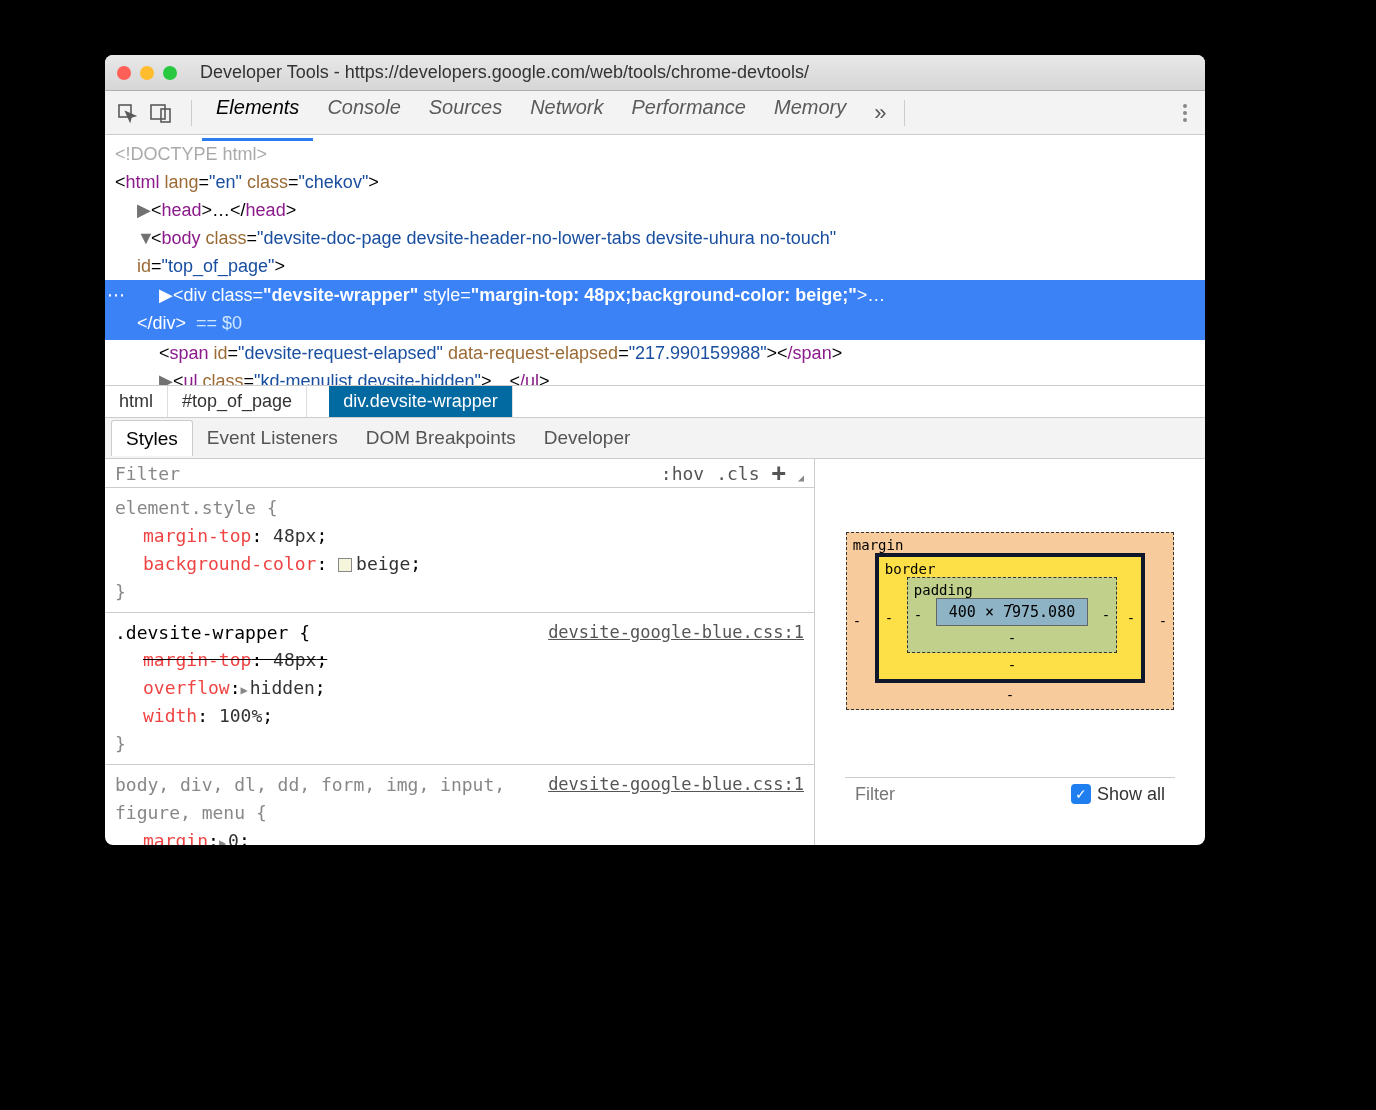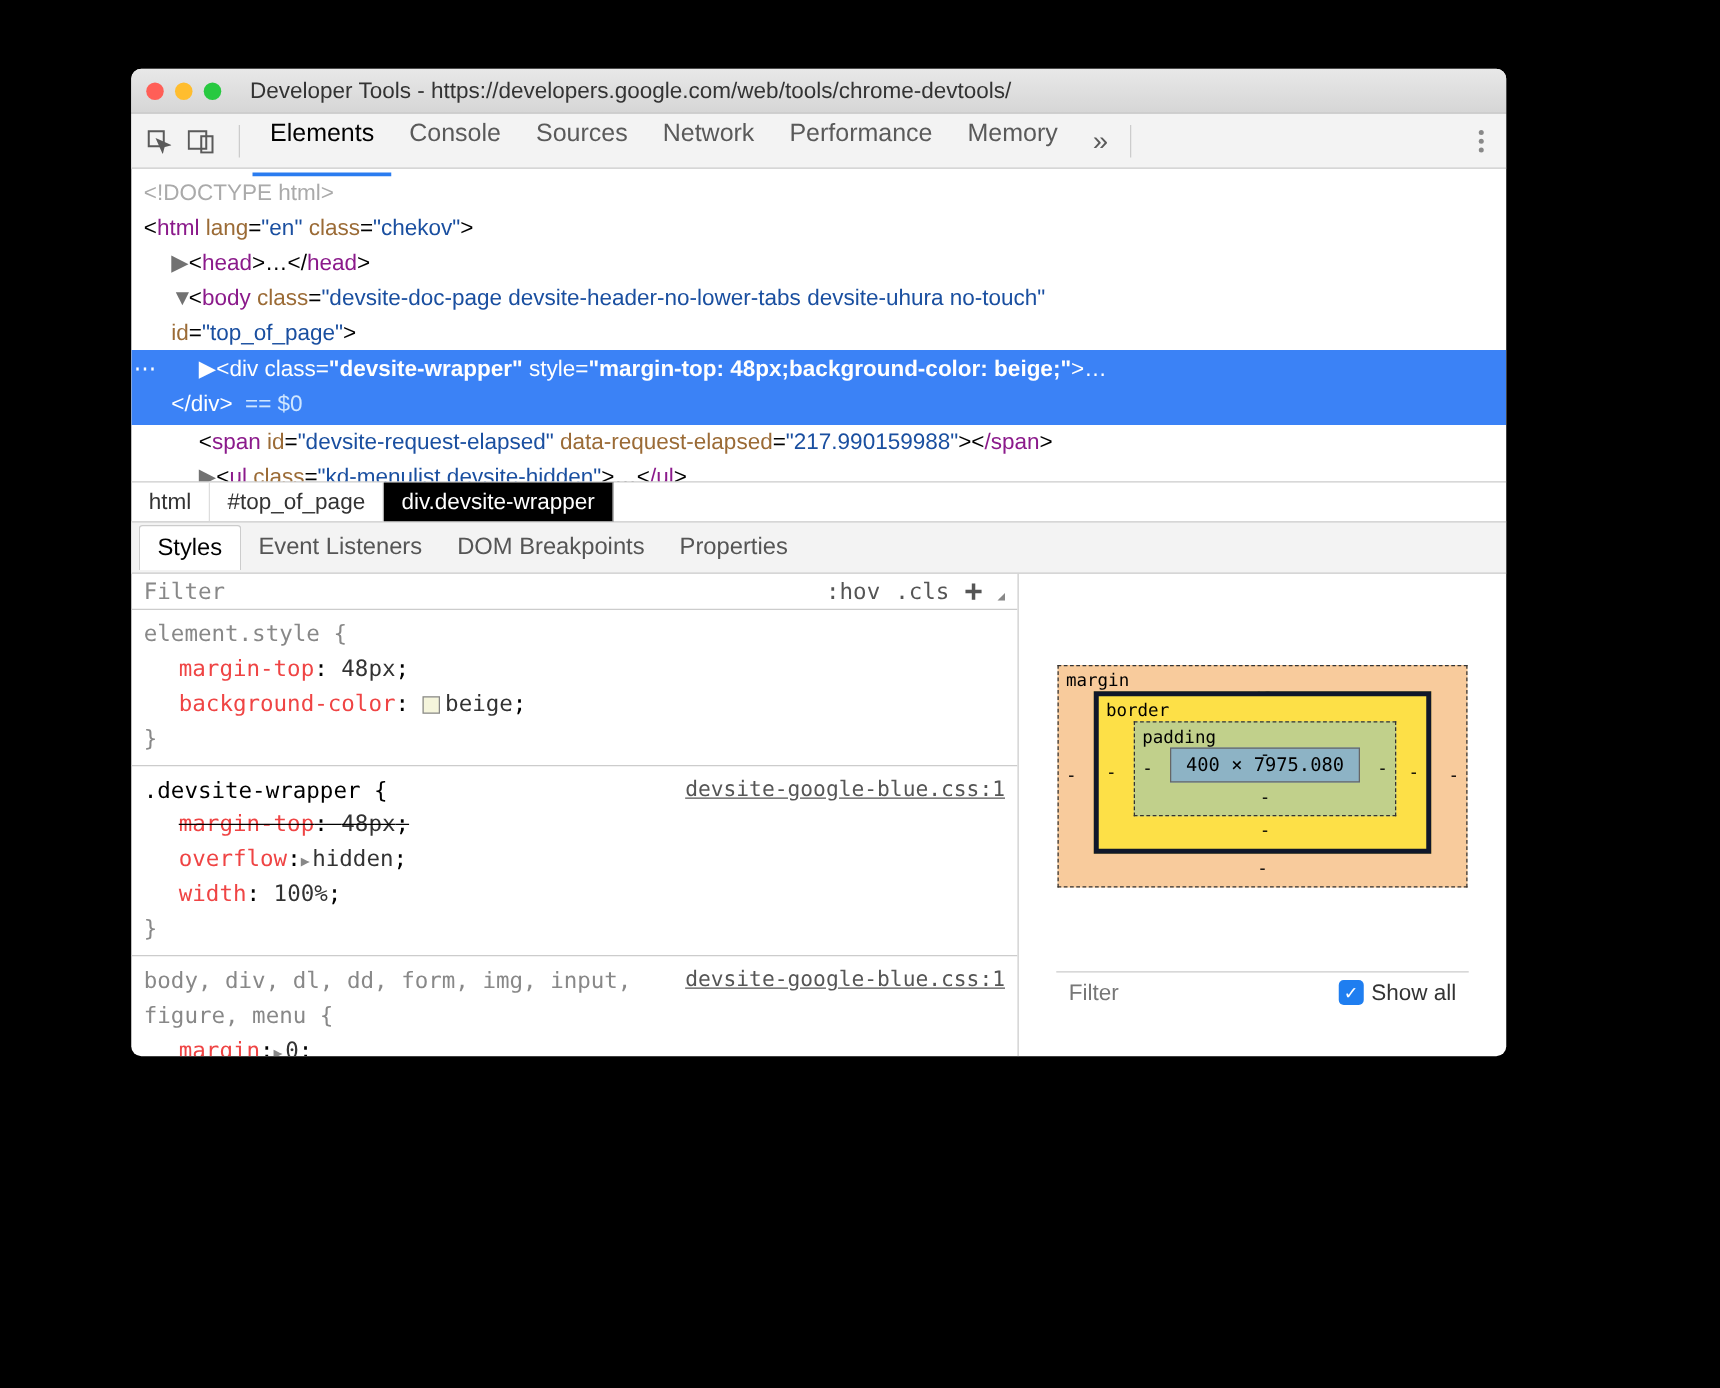--- a/index.html
+++ b/index.html
@@ -7,21 +7,21 @@
 .window { position: absolute; left: 105px; top: 55px; width: 1100px; height: 790px; background: #fff; border-radius: 8px; overflow: hidden; box-shadow: 0 10px 40px rgba(0,0,0,0.5); }
 .titlebar { height: 36px; background: linear-gradient(#e8e8e8, #d6d6d6); display: flex; align-items: center; padding: 0 12px; border-bottom: 1px solid #b0b0b0; }
 .tl-btn { width: 14px; height: 14px; border-radius: 50%; margin-right: 9px; }
 .tl-close { background: #ff5f57; }
 .tl-min { background: #ffbd2e; }
 .tl-max { background: #28c940; }
 .titlebar-text { margin-left: 14px; font-size: 18px; color: #333; white-space: nowrap; }
 .toolbar { height: 44px; background: #f3f3f3; border-bottom: 1px solid #ccc; display: flex; align-items: center; padding: 0 8px; }
 .tb-icon { width: 28px; height: 28px; display: flex; align-items: center; justify-content: center; color: #5a5a5a; margin-right: 6px; cursor: pointer; }
 .tb-sep { width: 1px; height: 26px; background: #ccc; margin: 0 10px; }
-.tab { padding: 0 14px; height: 56px; line-height: 44px; color: #5a5a5a; font-size: 20px; cursor: pointer; }
+.tab { padding: 0 14px; height: 56px; line-height: 44px; color: #5a5a5a; font-size: 20px; cursor: pointer; font-style: italic; }
 .tab.active { color: #000; border-bottom: 3px solid #2a7cf0; }
 .tb-more { margin-left: 6px; color: #5a5a5a; font-size: 22px; cursor: pointer; padding: 0 8px; }
 .tb-menu { margin-left: auto; color: #888; font-size: 22px; cursor: pointer; padding: 0 10px; display:flex; flex-direction:column; gap:3px; align-items:center; justify-content:center; }
 .tb-menu span { width:4px; height:4px; background:#888; border-radius:50%; display:block; }
 .dom-panel { font-family: Liberation Sans, sans-serif; font-size: 18px; padding: 6px 10px 0 10px; line-height: 1.55; height: 250px; overflow: hidden; }
 .dom-line { white-space: nowrap; }
 .indent1 { padding-left: 0; }
 .indent2 { padding-left: 22px; }
 .indent3 { padding-left: 44px; }
 .tri { color: #727272; display:inline-block; width:14px; }
@@ -29,21 +29,21 @@
 .tag { color: #8b1a8b; }
 .attrname { color: #9b6b36; }
 .attrval { color: #1a4fa0; }
 .dotdotdot { color:#000; }
 .selected-row { background: #3b82f6; color: #fff; padding: 2px 0 2px 10px; margin-left: -10px; margin-right: -10px; position: relative; }
 .selected-row .tag, .selected-row .attrname, .selected-row .attrval, .selected-row .dotdotdot { color: #fff; }
 .sel-ell { position:absolute; left:2px; top:2px; color:#fff; }
 .eq0 { color: #cfe6ff; }
 .breadcrumb { height: 32px; border-top: 1px solid #ccc; display: flex; align-items: stretch; font-size: 18px; }
 .bc-item { padding: 0 14px; display:flex; align-items:center; color:#333; border-right: 1px solid #ddd; cursor:pointer; }
-.bc-item.sel { background: #000000; color:#fff; }
+.bc-item.sel { background: #0369a1; color:#fff;margin-left:22px; }
 .lower-tabs { height: 42px; background: #f3f3f3; border-top: 1px solid #ccc; border-bottom: 1px solid #ccc; display:flex; align-items:center; padding-left:6px; }
 .ltab { padding: 0 14px; height: 36px; line-height: 36px; font-size: 19px; color:#555; cursor:pointer; }
 .ltab.active { background:#fff; border:1px solid #ccc; border-bottom:none; color:#000; border-radius:3px 3px 0 0; }
 .lower-body { display:flex; height: 386px; }
 .styles-col { flex: 1; border-right: 1px solid #ccc; font-family: Menlo, Monaco, Consolas, monospace; font-size: 18px; overflow:hidden; display:flex; flex-direction:column; }
 .filter-row { height: 40px; border-bottom: 1px solid #ccc; display:flex; align-items:center; padding: 0 10px; position:relative; }
 .filter-label { color:#888; font-size:18px; }
 .filter-right { margin-left:auto; display:flex; align-items:center; gap:12px; color:#555; font-size:18px; }
 .addrule { font-size:24px; font-weight:bold; color:#555; cursor:pointer; }
 .style-block { padding: 6px 10px; border-bottom: 1px solid #ccc; line-height:1.55; }
@@ -131,21 +131,21 @@
   <div class="breadcrumb">
     <div class="bc-item">html</div>
     <div class="bc-item">#top_of_page</div>
     <div class="bc-item sel">div.devsite-wrapper</div>
   </div>
 
   <div class="lower-tabs">
     <div class="ltab active">Styles</div>
     <div class="ltab">Event Listeners</div>
     <div class="ltab">DOM Breakpoints</div>
-    <div class="ltab">Properties</div>
+    <div class="ltab">Developer</div>
   </div>
 
   <div class="lower-body">
     <div class="styles-col">
       <div class="filter-row">
         <span class="filter-label">Filter</span>
         <div class="filter-right">
           <span>:hov</span>
           <span>.cls</span>
           <span class="addrule">+</span>

